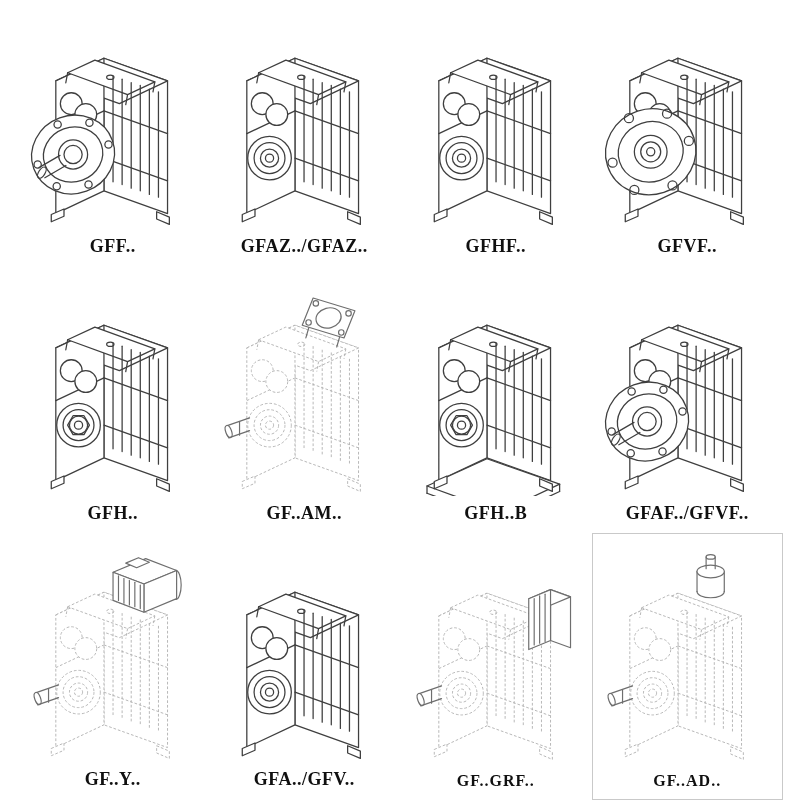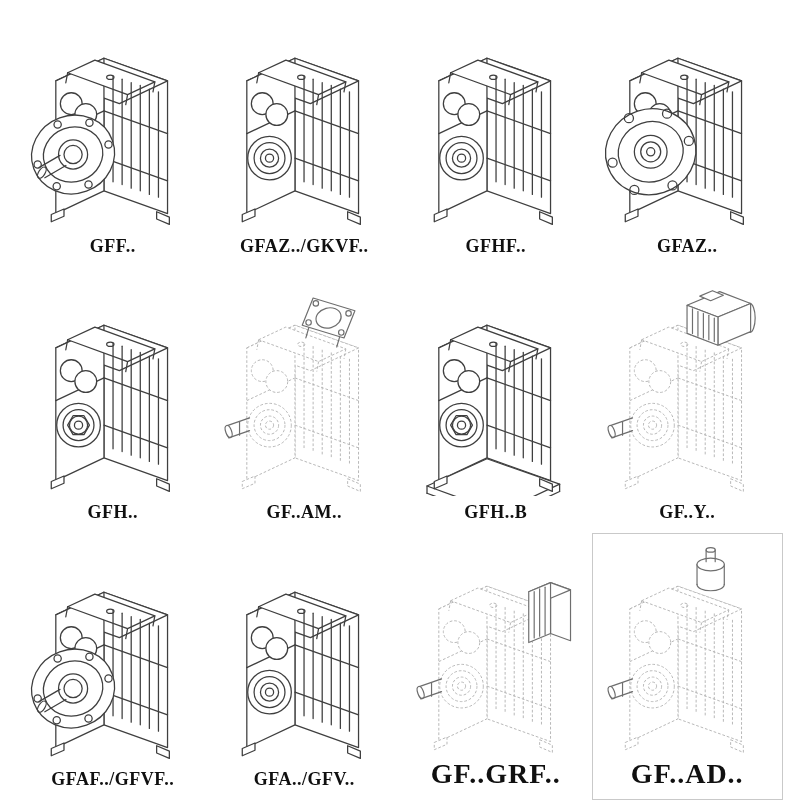--- a/index.html
+++ b/index.html
@@ -16,21 +16,21 @@
     padding:6px 3px 10px;box-sizing:border-box;margin:0;
   }
   .cell.bordered{outline:1px solid #c9c9c9;outline-offset:-1px;justify-content:space-between;}
   .art{flex:1 1 auto;width:100%;display:flex;align-items:center;justify-content:center;min-height:0;}
   .art svg{width:96%;height:100%;max-height:218px;}
   .label{
     font-weight:bold;font-size:18px;color:#101010;text-align:center;
     letter-spacing:.5px;line-height:1.1;margin-top:2px;white-space:nowrap;
   }
   .cell:nth-child(11) .label,
-  .cell:nth-child(12) .label{font-size:28px;letter-spacing:1px;}
+  .cell:nth-child(12) .label{font-size:16px;letter-spacing:1px;}
   
   svg .s{stroke:#3f3f3f;stroke-width:1.4;stroke-linejoin:round;stroke-linecap:round;}
   svg .d{stroke:#b4b4b4;stroke-width:1.05;stroke-dasharray:3 2.1;stroke-linejoin:round;}
   svg .a{stroke:#6e6e6e;stroke-width:1.3;stroke-linejoin:round;stroke-linecap:round;}
 </style>
 </head>
 <body>
 
 <div class="page">
   <figure class="cell">
@@ -101,21 +101,21 @@
             <polygon points="138,221 152,227 152,235 138,229"></polygon>
             <circle cx="44" cy="102" r="12"></circle>
             <circle cx="60" cy="114" r="12"></circle>
             <circle cx="52" cy="162" r="24"></circle>
             <circle cx="52" cy="162" r="17"></circle>
             <circle cx="52" cy="162" r="10" fill="none"></circle>
             <circle cx="52" cy="162" r="4.5" fill="none"></circle>
           </g>
         </svg>
       </div>
-    <figcaption class="label">GFAZ../GKVF..</figcaption>
+    <figcaption class="label">GFAZ../GFAZ..</figcaption>
   </figure>
   <figure class="cell">
     <div class="art">
         <svg viewBox="0 0 180 240" xmlns="http://www.w3.org/2000/svg" fill="none">
           <g class="s" fill="#fff">
             <polygon points="80,52 150,77 150,223 80,198"></polygon>
             <polygon points="27,77 80,52 150,77 97,102"></polygon>
             <polygon points="27,77 80,52 80,198 27,223"></polygon>
             <polygon points="40,68 70,54 136,78 106,92"></polygon>
             <line x1="40" y1="68" x2="38" y2="79"></line>
@@ -176,21 +176,21 @@
             <circle cx="26" cy="118" r="5" fill="none"></circle>
             <circle cx="8" cy="167" r="5" fill="none"></circle>
             <circle cx="32" cy="197" r="5" fill="none"></circle>
             <circle cx="74" cy="192" r="5" fill="none"></circle>
             <circle cx="50" cy="155" r="18"></circle>
             <circle cx="50" cy="155" r="11"></circle>
             <circle cx="50" cy="155" r="4.5" fill="none"></circle>
           </g>
         </svg>
       </div>
-    <figcaption class="label">GFAZ..</figcaption>
+    <figcaption class="label">GFVF..</figcaption>
   </figure>
   <figure class="cell">
     <div class="art">
         <svg viewBox="0 0 180 240" xmlns="http://www.w3.org/2000/svg" fill="none">
           <g class="s" fill="#fff">
             <polygon points="80,52 150,77 150,223 80,198"></polygon>
             <polygon points="27,77 80,52 150,77 97,102"></polygon>
             <polygon points="27,77 80,52 80,198 27,223"></polygon>
             <polygon points="40,68 70,54 136,78 106,92"></polygon>
             <line x1="40" y1="68" x2="38" y2="79"></line>
@@ -301,20 +301,63 @@
             <circle cx="60" cy="114" r="12"></circle>
             <circle cx="52" cy="162" r="24"></circle>
             <circle cx="52" cy="162" r="17"></circle>
             <polygon points="64,162 58,172.4 46,172.4 40,162 46,151.6 58,151.6"></polygon>
             <circle cx="52" cy="162" r="10" fill="none"></circle>
             <circle cx="52" cy="162" r="4.5" fill="none"></circle>
           </g>
         </svg>
       </div>
     <figcaption class="label">GFH..B</figcaption>
+  </figure>
+  <figure class="cell">
+    <div class="art">
+        <svg viewBox="0 0 180 240" xmlns="http://www.w3.org/2000/svg" fill="none">
+          <g class="s" fill="#fff">
+            <polygon points="80,52 150,77 150,223 80,198"></polygon>
+            <polygon points="27,77 80,52 150,77 97,102"></polygon>
+            <polygon points="27,77 80,52 80,198 27,223"></polygon>
+            <polygon points="40,68 70,54 136,78 106,92"></polygon>
+            <line x1="40" y1="68" x2="38" y2="79"></line>
+            <line x1="106" y1="92" x2="104" y2="103"></line>
+            <line x1="136" y1="78" x2="134" y2="89"></line>
+            <ellipse cx="87" cy="73" rx="4" ry="2.4" fill="none"></ellipse>
+            <line x1="27" y1="135" x2="80" y2="110"></line>
+            <line x1="80" y1="110" x2="150" y2="135"></line>
+            <line x1="80" y1="162" x2="150" y2="187"></line>
+            <line x1="90" y1="72" x2="90" y2="188"></line>
+            <line x1="100" y1="75" x2="100" y2="191"></line>
+            <line x1="110" y1="79" x2="110" y2="195"></line>
+            <line x1="120" y1="82" x2="120" y2="198"></line>
+            <line x1="130" y1="86" x2="130" y2="202"></line>
+            <line x1="140" y1="89" x2="140" y2="205"></line>
+            <polygon points="22,224 36,218 36,226 22,232"></polygon>
+            <polygon points="138,221 152,227 152,235 138,229"></polygon>
+            <circle cx="44" cy="102" r="12"></circle>
+            <circle cx="60" cy="114" r="12"></circle>
+            <ellipse cx="46" cy="158" rx="46" ry="43" transform="rotate(-20 46 158)"></ellipse>
+            <ellipse cx="46" cy="158" rx="33" ry="30" transform="rotate(-20 46 158)"></ellipse>
+            <circle cx="85" cy="147" r="4" fill="none"></circle>
+            <circle cx="64" cy="123" r="4" fill="none"></circle>
+            <circle cx="29" cy="125" r="4" fill="none"></circle>
+            <circle cx="7" cy="169" r="4" fill="none"></circle>
+            <circle cx="28" cy="193" r="4" fill="none"></circle>
+            <circle cx="63" cy="191" r="4" fill="none"></circle>
+            <circle cx="46" cy="158" r="16"></circle>
+            <circle cx="46" cy="158" r="10"></circle>
+            <line x1="31.6" y1="158.9" x2="8.4" y2="172.4"></line>
+            <line x1="38.1" y1="170.1" x2="14.9" y2="183.6"></line>
+            <ellipse cx="11.6" cy="178" rx="3.5" ry="7" transform="rotate(32 11.6 178)" fill="none"></ellipse>
+          </g>
+        </svg>
+      </div>
+    <figcaption class="label">GFAF../GFVF..</figcaption>
   </figure>
   <figure class="cell">
     <div class="art">
         <svg viewBox="0 0 180 240" xmlns="http://www.w3.org/2000/svg" fill="none">
           <g class="d" fill="#fff">
             <polygon points="80,52 150,77 150,223 80,198"></polygon>
             <polygon points="27,77 80,52 150,77 97,102"></polygon>
             <polygon points="27,77 80,52 80,198 27,223"></polygon>
             <polygon points="40,68 70,54 136,78 106,92"></polygon>
             <line x1="40" y1="68" x2="38" y2="79"></line>
@@ -377,63 +420,20 @@
             <line x1="90" y1="72" x2="90" y2="188"></line>
             <line x1="100" y1="75" x2="100" y2="191"></line>
             <line x1="110" y1="79" x2="110" y2="195"></line>
             <line x1="120" y1="82" x2="120" y2="198"></line>
             <line x1="130" y1="86" x2="130" y2="202"></line>
             <line x1="140" y1="89" x2="140" y2="205"></line>
             <polygon points="22,224 36,218 36,226 22,232"></polygon>
             <polygon points="138,221 152,227 152,235 138,229"></polygon>
             <circle cx="44" cy="102" r="12"></circle>
             <circle cx="60" cy="114" r="12"></circle>
-            <ellipse cx="46" cy="158" rx="46" ry="43" transform="rotate(-20 46 158)"></ellipse>
-            <ellipse cx="46" cy="158" rx="33" ry="30" transform="rotate(-20 46 158)"></ellipse>
-            <circle cx="85" cy="147" r="4" fill="none"></circle>
-            <circle cx="64" cy="123" r="4" fill="none"></circle>
-            <circle cx="29" cy="125" r="4" fill="none"></circle>
-            <circle cx="7" cy="169" r="4" fill="none"></circle>
-            <circle cx="28" cy="193" r="4" fill="none"></circle>
-            <circle cx="63" cy="191" r="4" fill="none"></circle>
-            <circle cx="46" cy="158" r="16"></circle>
-            <circle cx="46" cy="158" r="10"></circle>
-            <line x1="31.6" y1="158.9" x2="8.4" y2="172.4"></line>
-            <line x1="38.1" y1="170.1" x2="14.9" y2="183.6"></line>
-            <ellipse cx="11.6" cy="178" rx="3.5" ry="7" transform="rotate(32 11.6 178)" fill="none"></ellipse>
-          </g>
-        </svg>
-      </div>
-    <figcaption class="label">GFAF../GFVF..</figcaption>
-  </figure>
-  <figure class="cell">
-    <div class="art">
-        <svg viewBox="0 0 180 240" xmlns="http://www.w3.org/2000/svg" fill="none">
-          <g class="s" fill="#fff">
-            <polygon points="80,52 150,77 150,223 80,198"></polygon>
-            <polygon points="27,77 80,52 150,77 97,102"></polygon>
-            <polygon points="27,77 80,52 80,198 27,223"></polygon>
-            <polygon points="40,68 70,54 136,78 106,92"></polygon>
-            <line x1="40" y1="68" x2="38" y2="79"></line>
-            <line x1="106" y1="92" x2="104" y2="103"></line>
-            <line x1="136" y1="78" x2="134" y2="89"></line>
-            <ellipse cx="87" cy="73" rx="4" ry="2.4" fill="none"></ellipse>
-            <line x1="27" y1="135" x2="80" y2="110"></line>
-            <line x1="80" y1="110" x2="150" y2="135"></line>
-            <line x1="80" y1="162" x2="150" y2="187"></line>
-            <line x1="90" y1="72" x2="90" y2="188"></line>
-            <line x1="100" y1="75" x2="100" y2="191"></line>
-            <line x1="110" y1="79" x2="110" y2="195"></line>
-            <line x1="120" y1="82" x2="120" y2="198"></line>
-            <line x1="130" y1="86" x2="130" y2="202"></line>
-            <line x1="140" y1="89" x2="140" y2="205"></line>
-            <polygon points="22,224 36,218 36,226 22,232"></polygon>
-            <polygon points="138,221 152,227 152,235 138,229"></polygon>
-            <circle cx="44" cy="102" r="12"></circle>
-            <circle cx="60" cy="114" r="12"></circle>
             <circle cx="52" cy="162" r="24"></circle>
             <circle cx="52" cy="162" r="17"></circle>
             <circle cx="52" cy="162" r="10" fill="none"></circle>
             <circle cx="52" cy="162" r="4.5" fill="none"></circle>
           </g>
         </svg>
       </div>
     <figcaption class="label">GFA../GFV..</figcaption>
   </figure>
   <figure class="cell">

